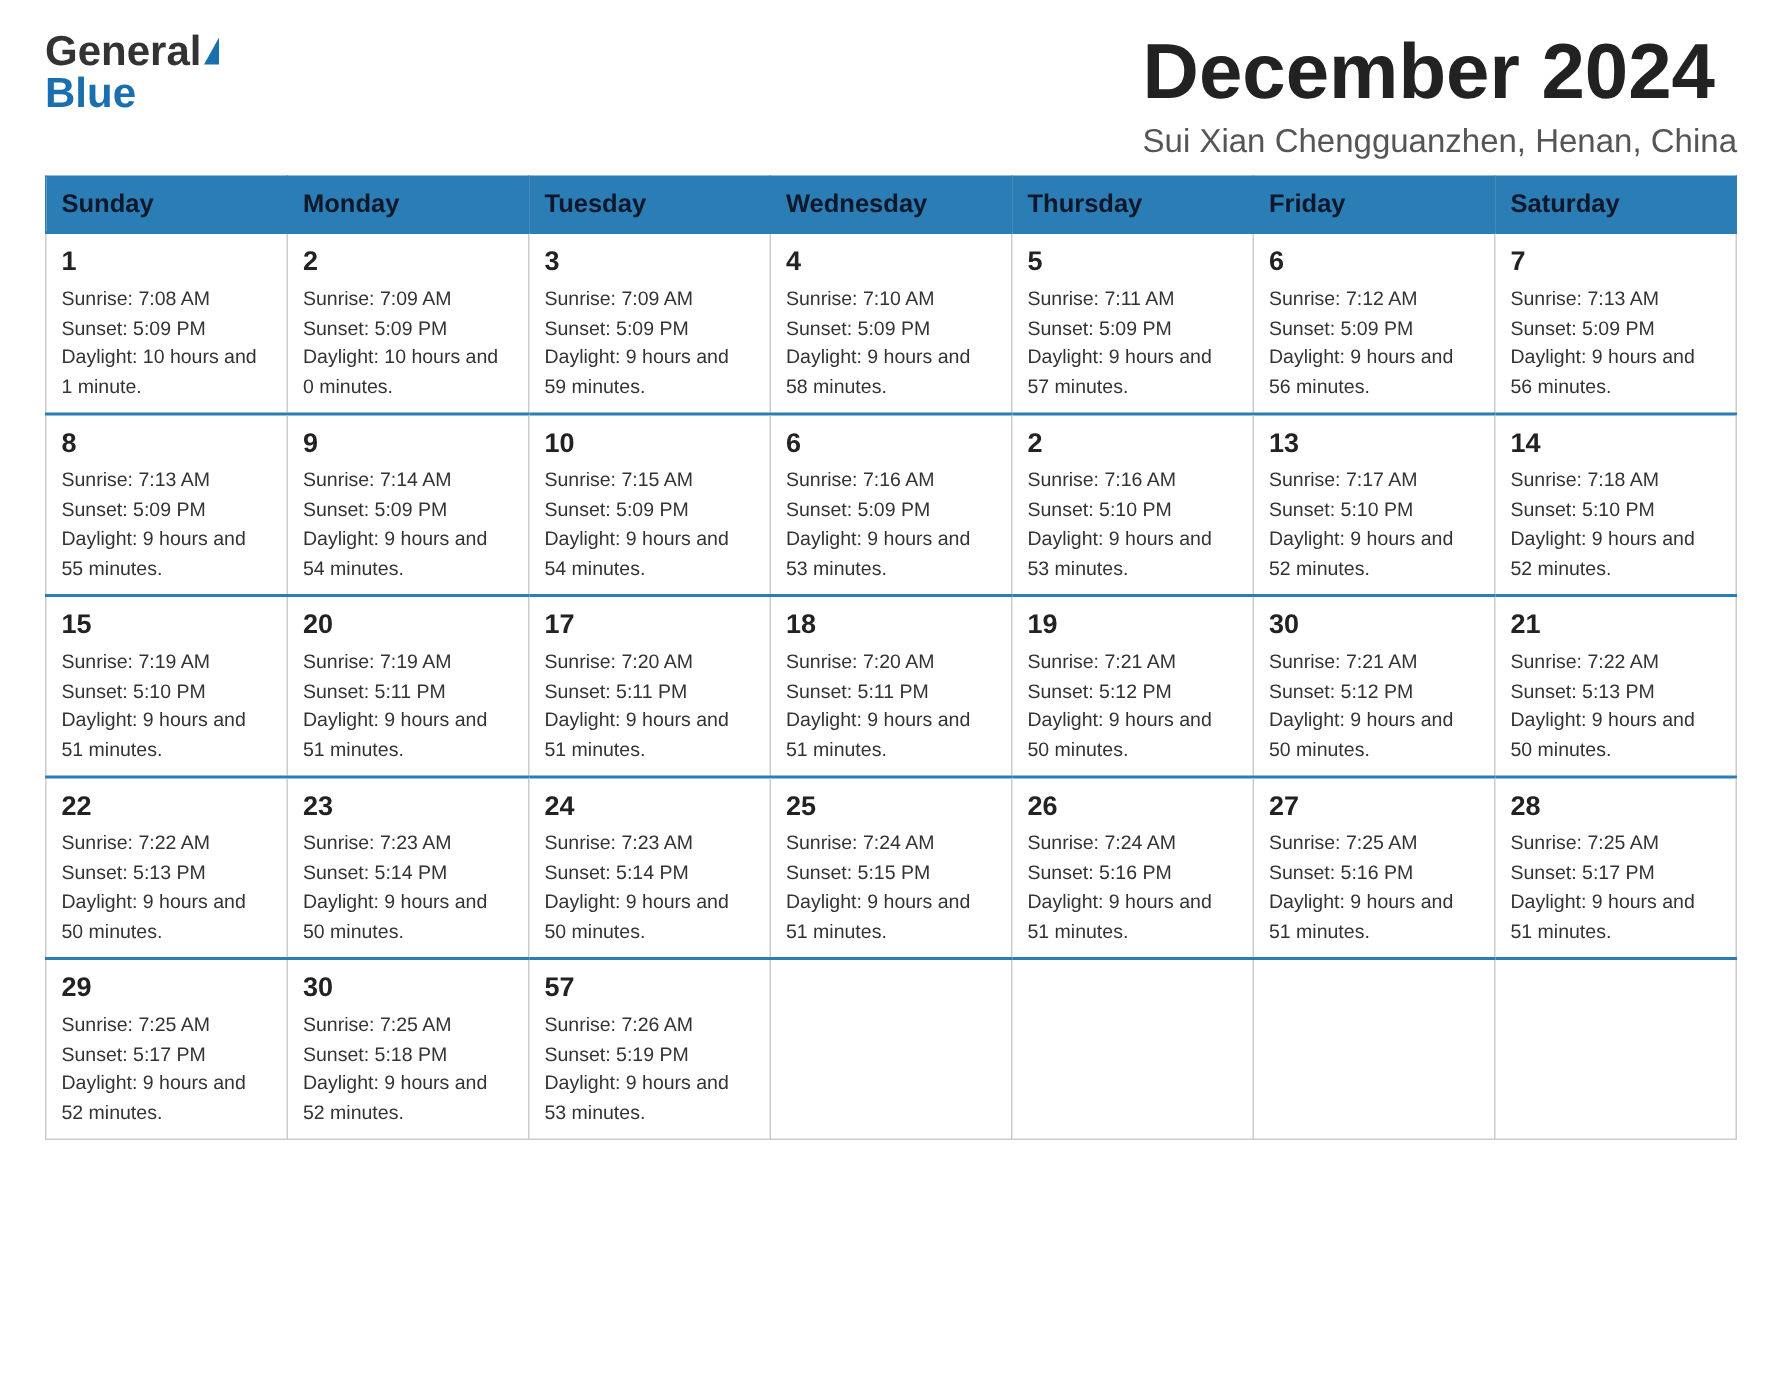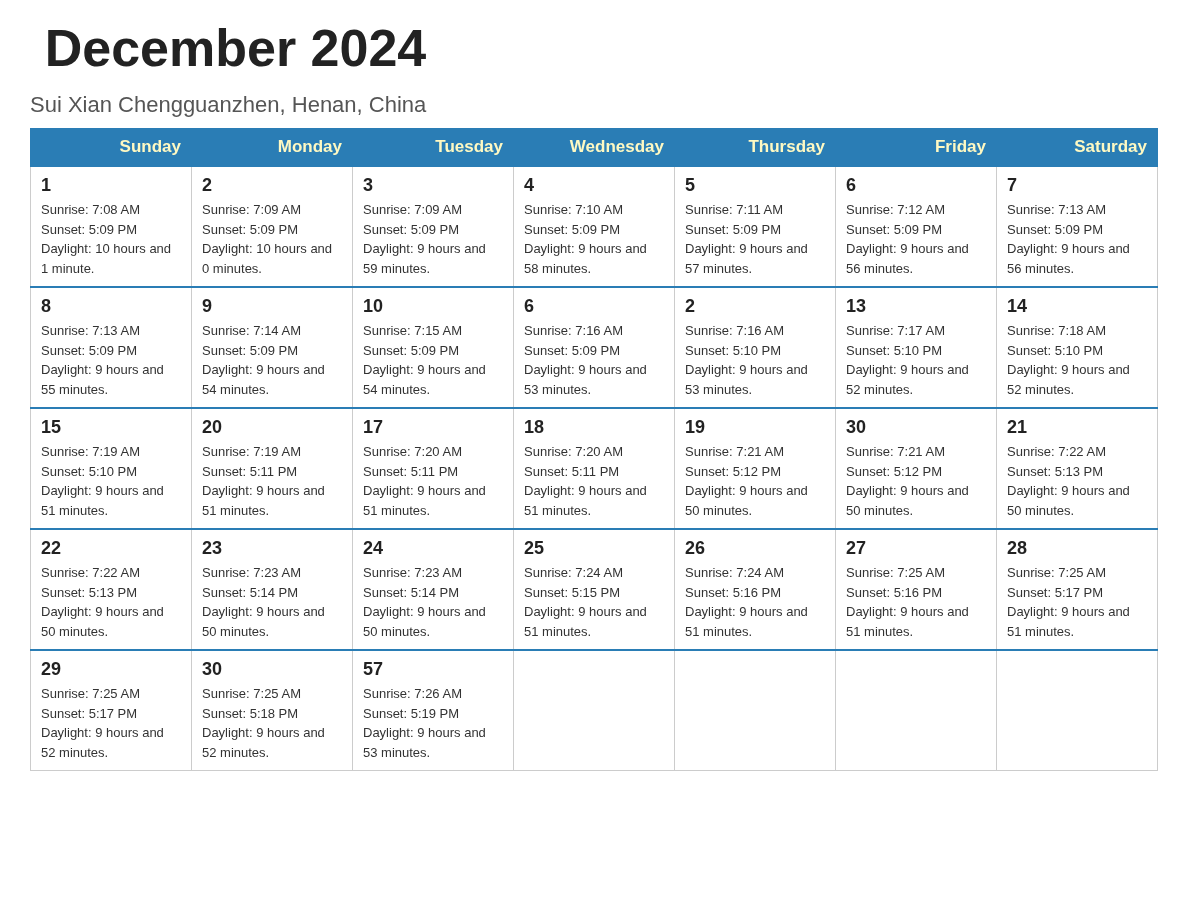--- a/index.html
+++ b/index.html
@@ -41,45 +41,44 @@
       border-right: 0px solid transparent;
       border-bottom: 18px solid #1a6faf;
       margin-left: 2px;
       vertical-align: middle;
     }
     .logo-line {
       display: flex;
       align-items: center;
     }
     .title-block {
-      text-align: right;
     }
     .month-title {
       font-size: 52px;
       font-weight: bold;
       color: #222;
       line-height: 1.1;
     }
     .subtitle {
       font-size: 22px;
       color: #555;
-      margin-top: 15px;
+      margin-top: 4px;
     }
     .calendar-table {
       width: 100%;
       border-collapse: collapse;
       margin-top: 10px;
     }
     .calendar-table th {
       background-color: #2a7db5;
-      color: #fef9c3;
+      color: #0f172a;
       font-size: 17px;
       font-weight: bold;
       padding: 8px 10px;
-      text-align: right;
+      text-align: left;
       border: 1px solid #2a7db5;
     }
     .calendar-table td {
       vertical-align: top;
       padding: 8px 10px;
       border: 1px solid #ccc;
       border-top: 2px solid #2a7db5;
       background: #fff;
       width: calc(100% / 7);
       min-height: 100px;
@@ -101,20 +100,27 @@
       margin-top: 13px;
     }
     .empty-cell {
       background: #fff;
     }
   </style>
 </head>
 <body>
 
 <div class="header">
+  <div class="logo">
+    <div class="logo-line">
+      <span class="logo-general">General</span>
+      <span class="logo-triangle"></span>
+    </div>
+    <span class="logo-blue">Blue</span>
+  </div>
   <div class="title-block">
     <div class="month-title">December 2024</div>
     <div class="subtitle">Sui Xian Chengguanzhen, Henan, China</div>
   </div>
 </div>
 
 <table class="calendar-table">
   <thead>
     <tr>
     <th>Sunday</th>

